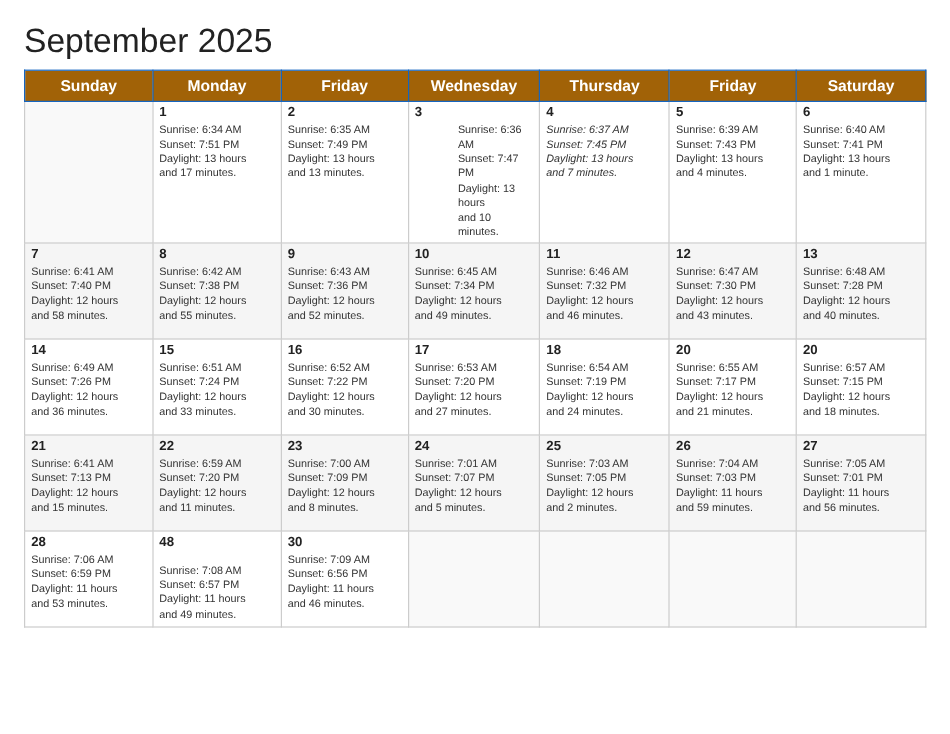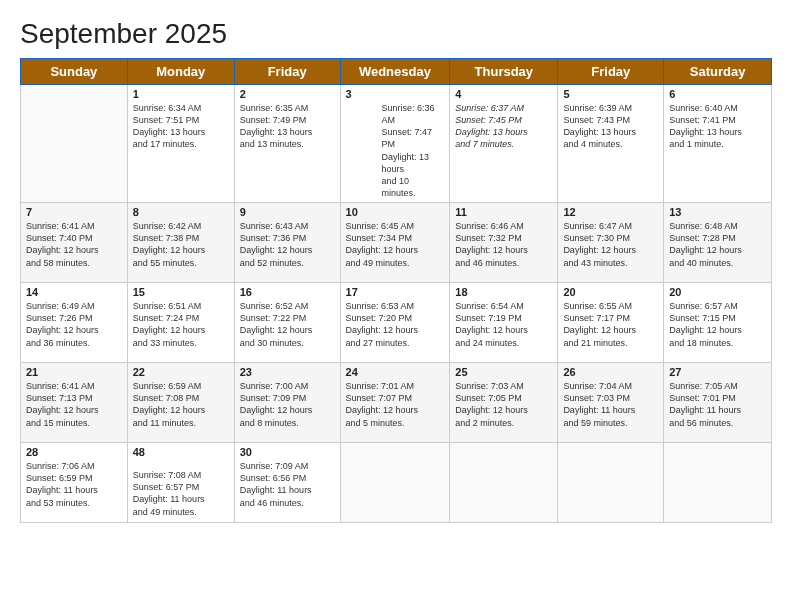--- a/index.html
+++ b/index.html
@@ -266,21 +266,21 @@
           <td>
             <div class="day-number">21</div>
             <div class="day-info" style="white-space: pre-line;">Sunrise: 6:41 AM
 Sunset: 7:13 PM
 Daylight: 12 hours
 and 15 minutes.</div>
           </td>
           <td>
             <div class="day-number">22</div>
             <div class="day-info" style="white-space: pre-line;">Sunrise: 6:59 AM
-Sunset: 7:08 PM
+Sunset: 7:20 PM
 Daylight: 12 hours
 and 11 minutes.</div>
           </td>
           <td>
             <div class="day-number">23</div>
             <div class="day-info" style="white-space: pre-line;">Sunrise: 7:00 AM
 Sunset: 7:09 PM
 Daylight: 12 hours
 and 8 minutes.</div>
           </td>

